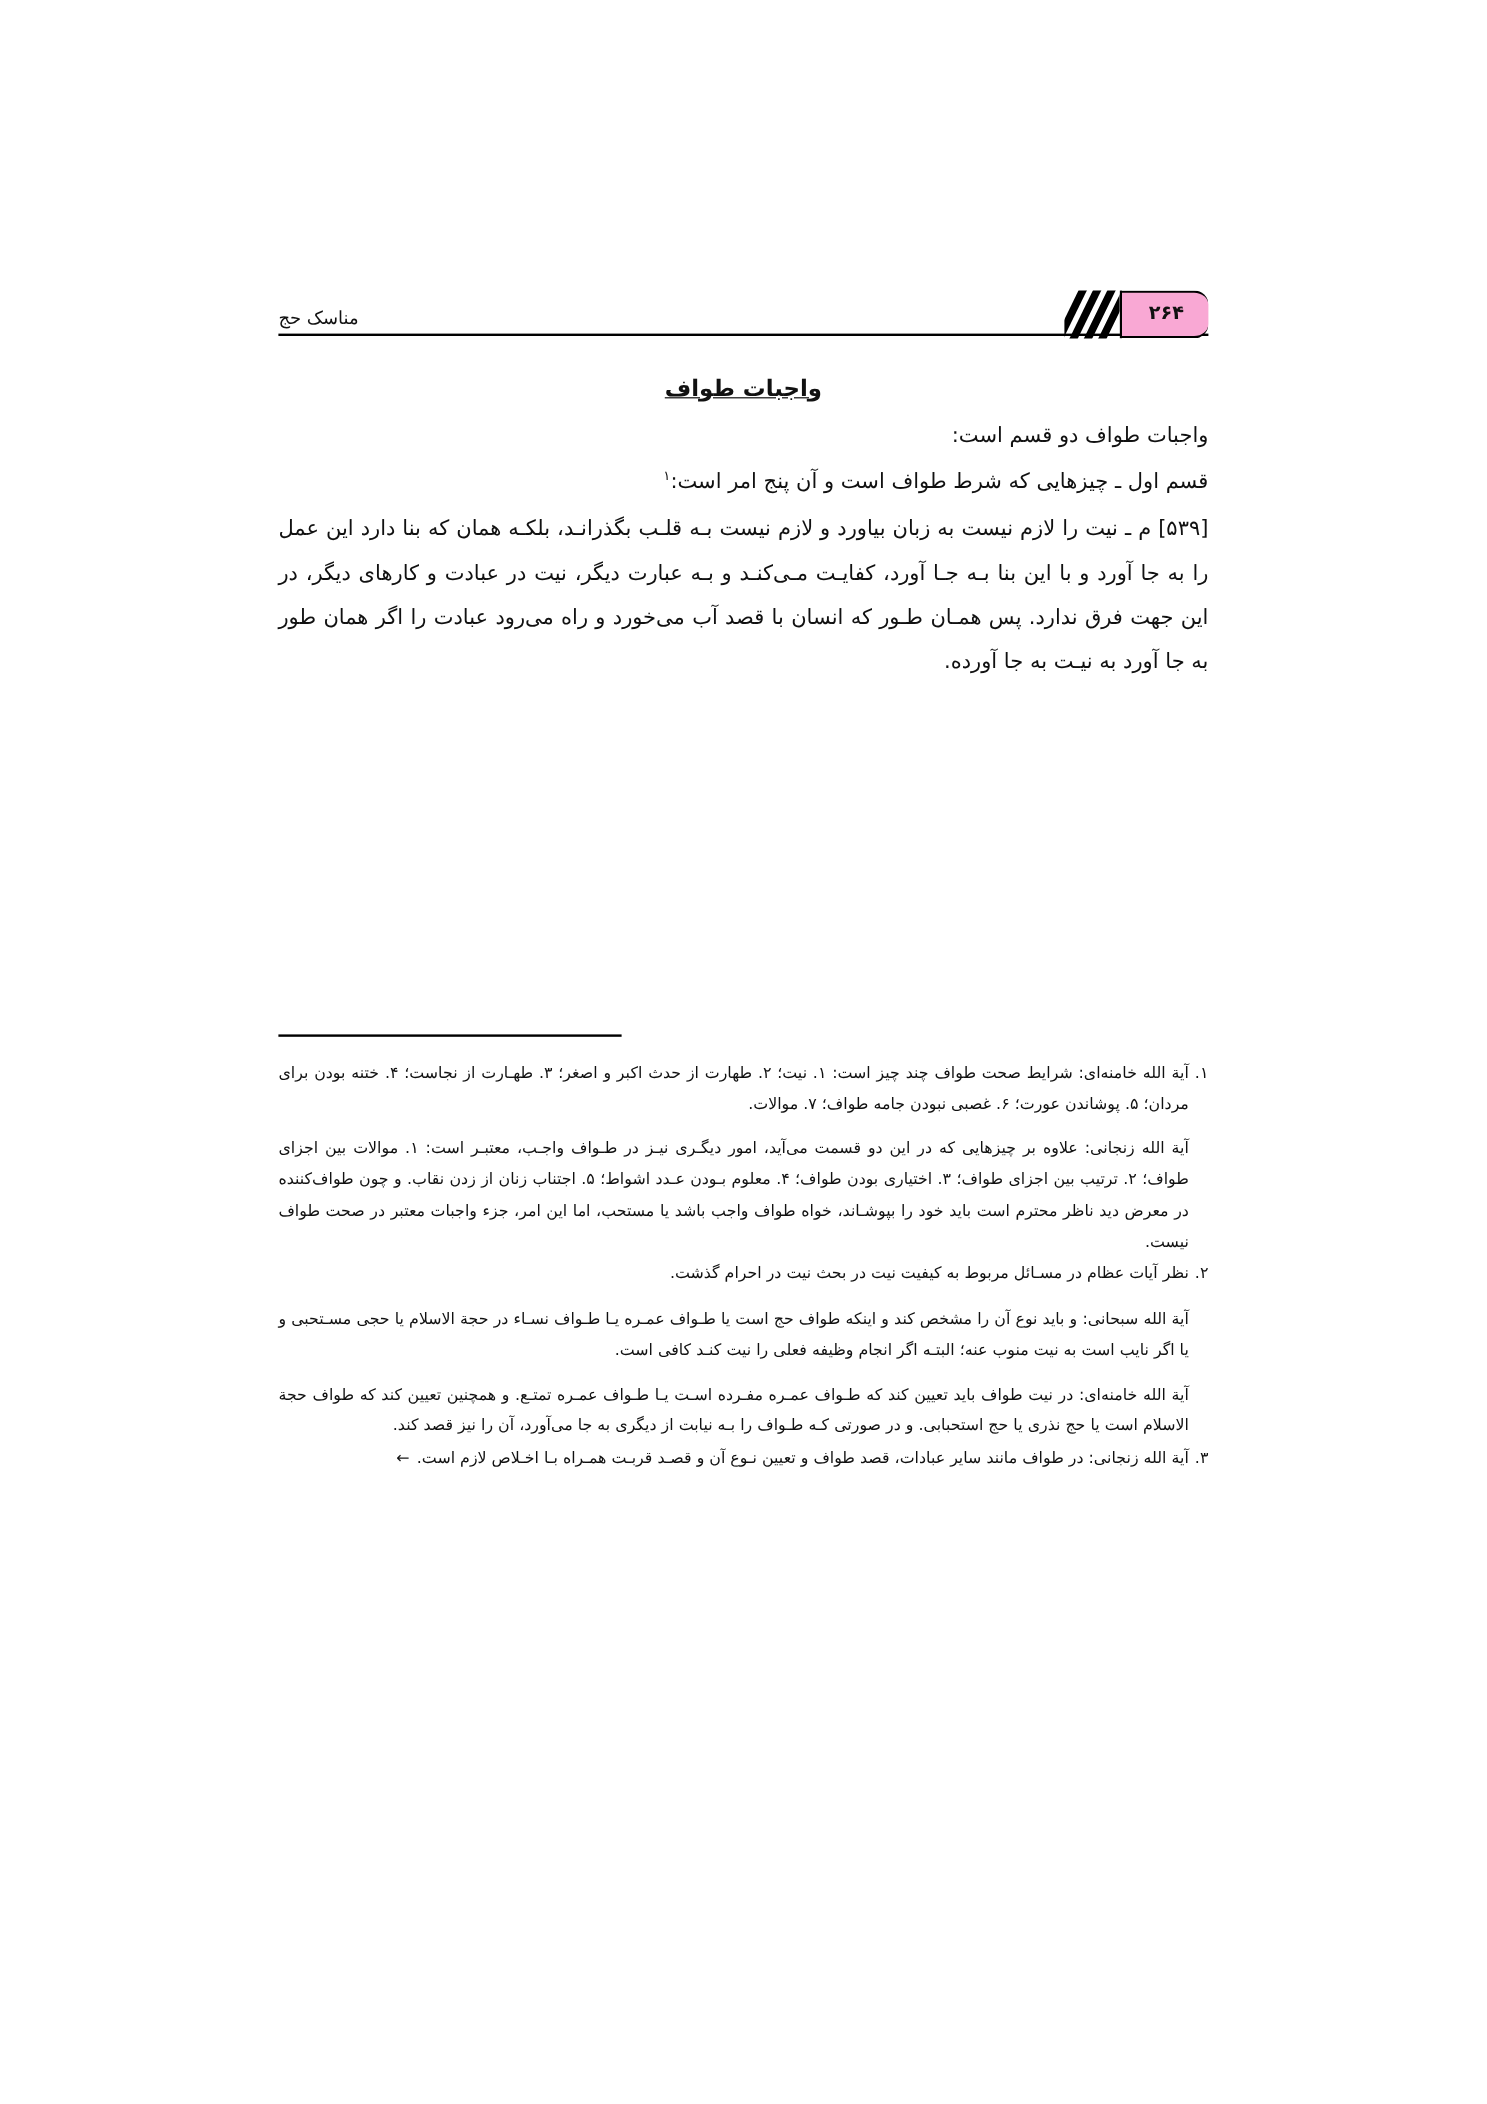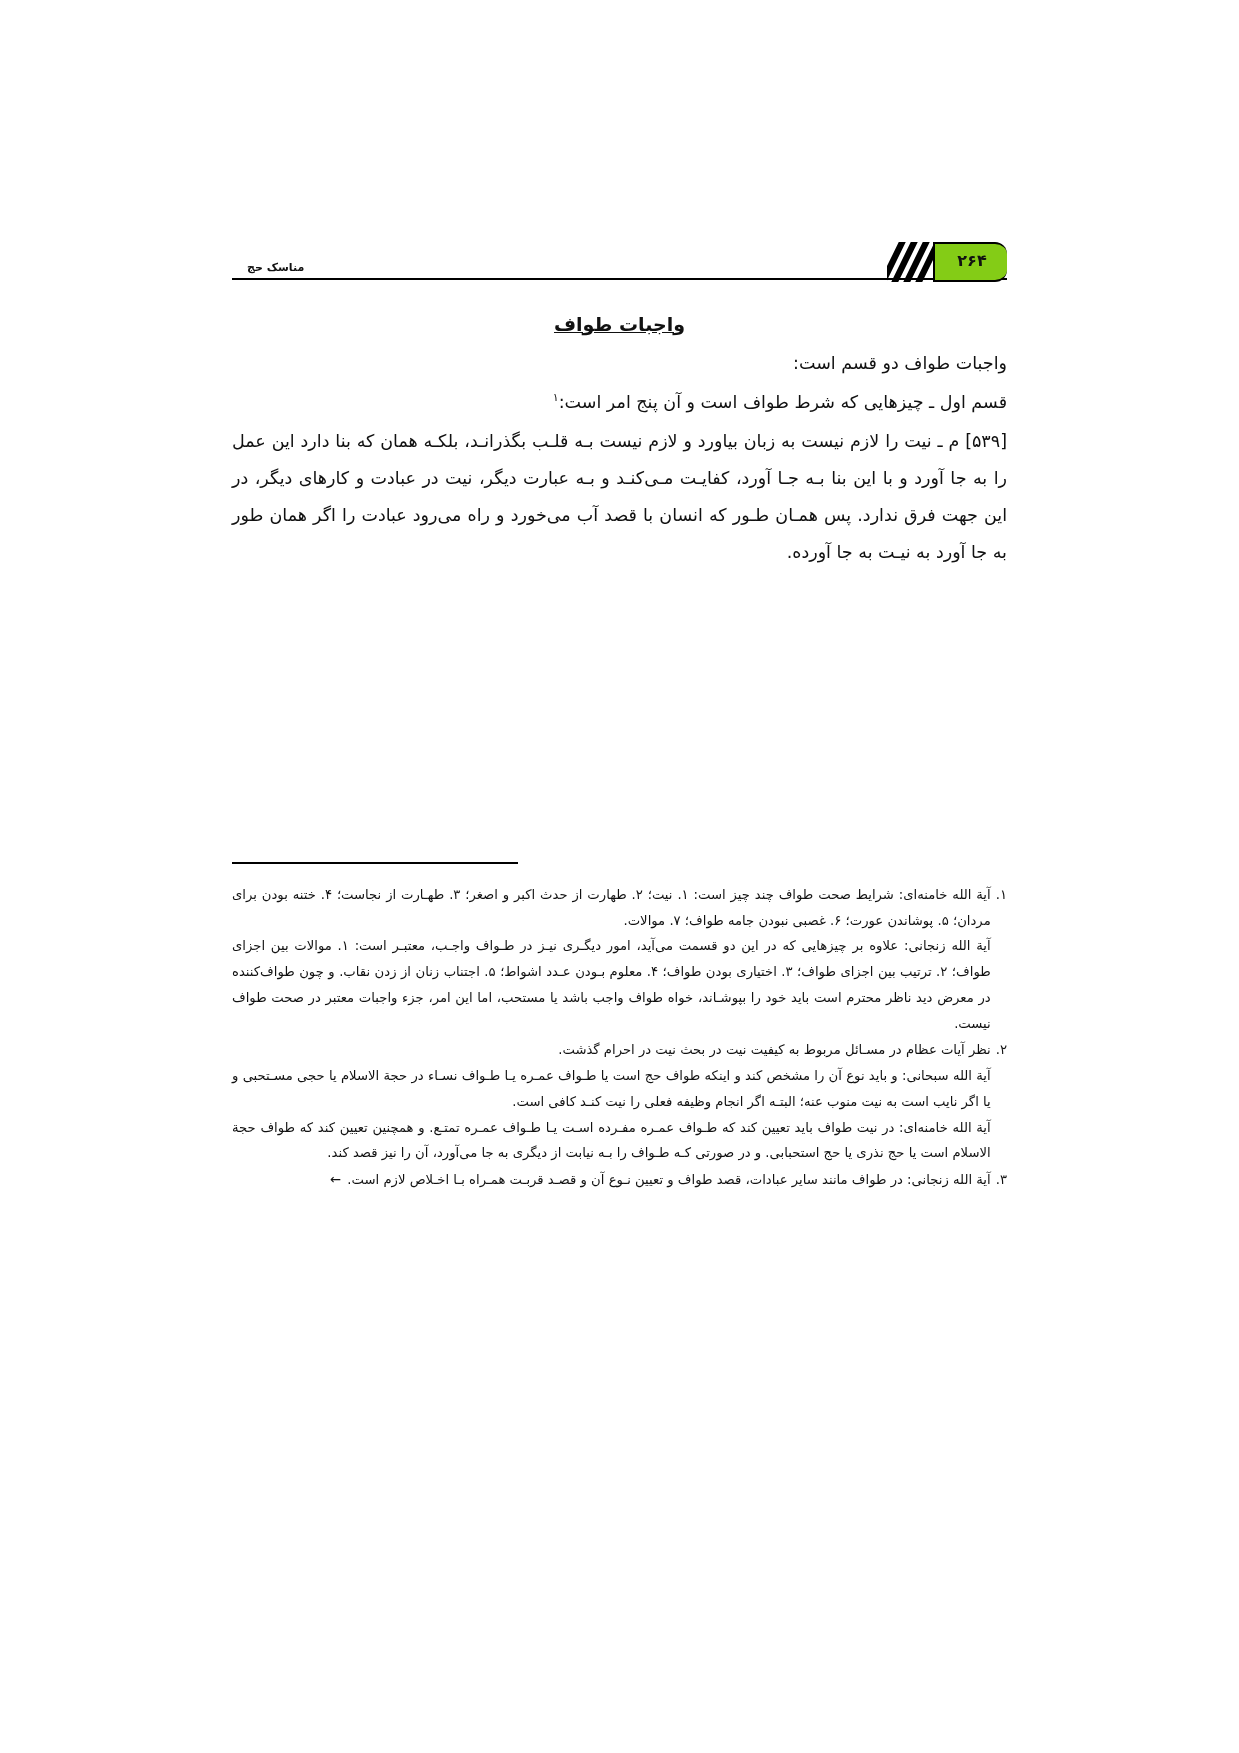--- a/index.html
+++ b/index.html
@@ -37,26 +37,25 @@
     left: 0;
     right: 0;
     bottom: 0;
     height: 0;
     border-top: 2.2px solid #000;
   }
   .header-title {
     position: absolute;
     left: 0;
     bottom: 6px;
-    font-size: 11px;
-    font-weight: 700;
+    font-size: 15px;
+    font-weight: 400;
     letter-spacing: 0;
     white-space: nowrap;
     direction: rtl;
-    margin-left: 15px;
   }
   .folio-wrap {
     position: absolute;
     right: 0;
     bottom: -2px;
     height: 40px;
     display: flex;
     align-items: stretch;
     direction: ltr;
   }
@@ -83,21 +82,21 @@
     min-width: 74px;
     height: 40px;
     border: 2.2px solid #000;
     border-right: none;
     border-radius: 0 12px 12px 0;
     display: flex;
     align-items: center;
     justify-content: center;
     box-sizing: border-box;
     padding: 0 12px 2px 14px;
-    background: #84cc16;
+    background: #f9a8d4;
     position: relative;
     z-index: 1;
   }
   .folio-num {
     font-size: 16px;
     font-weight: 700;
     direction: rtl;
     line-height: 1;
   }
 
@@ -165,21 +164,21 @@
     padding-top: 0;
   }
   .fn-body {
     flex: 1 1 auto;
     text-align: justify;
     text-align-last: right;
   }
   .fn-sub {
     text-align: justify;
     text-align-last: right;
-    margin-top: 0;
+    margin-top: 12px;
   }
   .auth {
     font-weight: 400;
   }
   .arrow {
     font-weight: 400;
     padding-right: 6px;
   }
 </style>
 </head>

